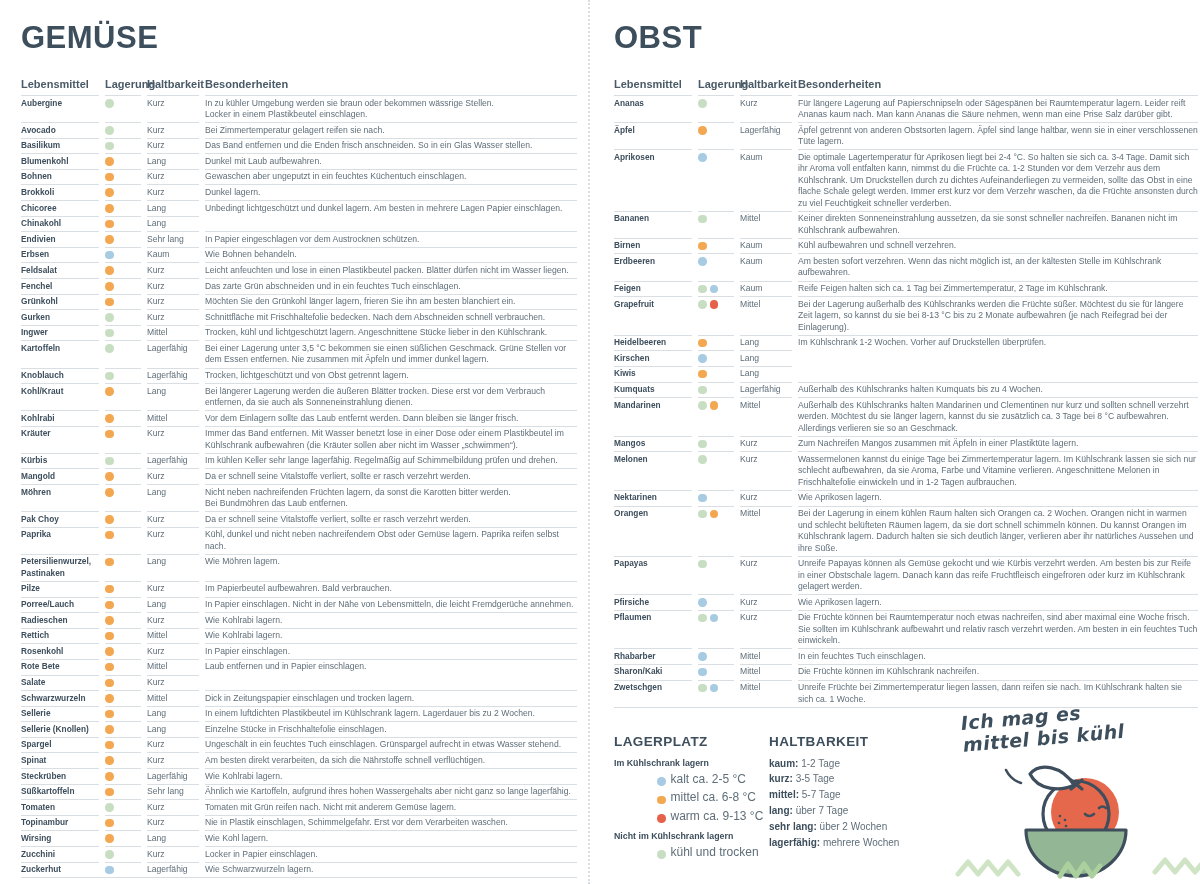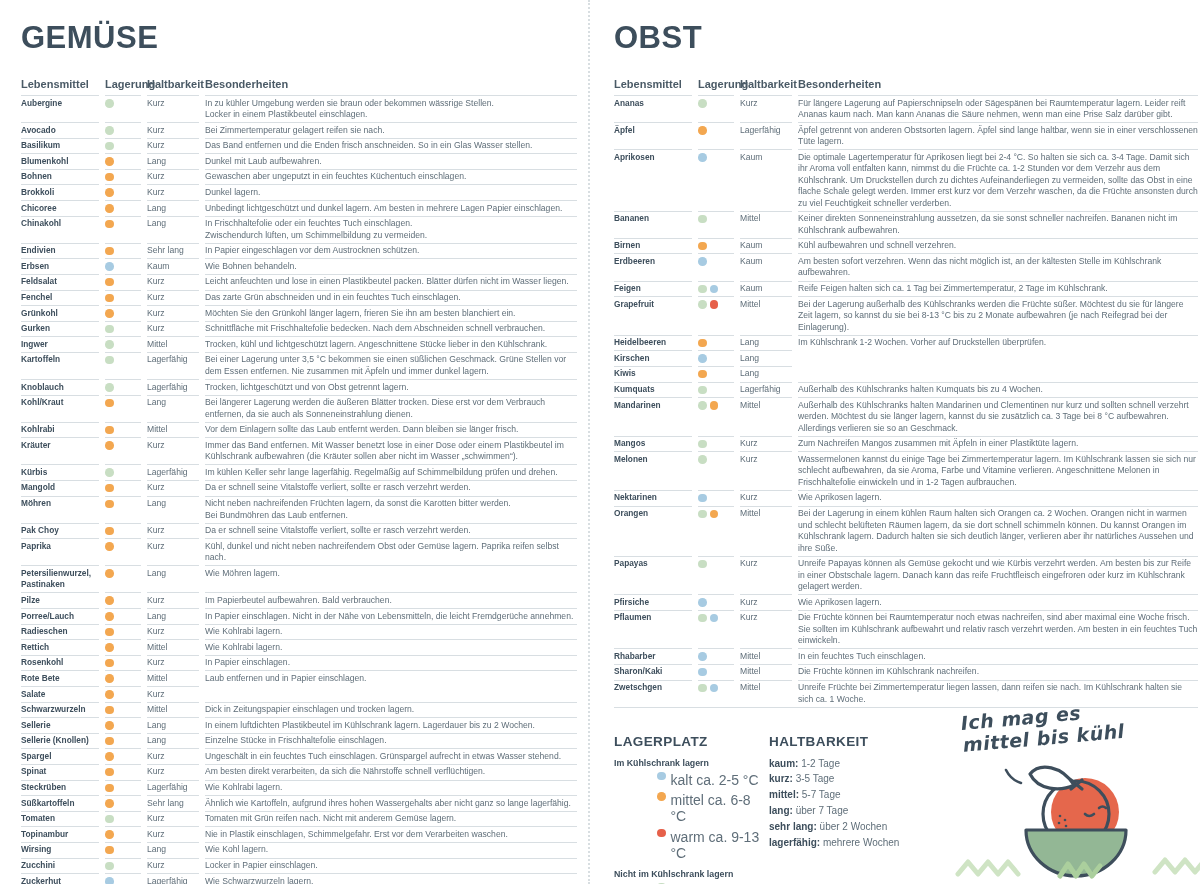--- a/index.html
+++ b/index.html
@@ -53,21 +53,21 @@
   .legend-row{
     display:flex;margin-top:26px;align-items:flex-start;
   }
   .legend-block{width:155px;flex:0 0 auto;}
   .legend-title{
     font-size:13.5px;font-weight:bold;color:var(--accent);
     letter-spacing:.4px;margin-bottom:9px;
   }
   .legend-group{margin-bottom:8px;}
   .legend-heading{font-size:8.8px;font-weight:bold;color:var(--accent);margin-bottom:4px;}
-  .legend-item{display:flex;align-items:flex-start;gap:5px;font-size:14px;margin-bottom:4.5px;color:var(--body);padding-left:43px;}
+  .legend-item{display:flex;align-items:flex-end;gap:5px;font-size:12px;margin-bottom:4.5px;color:var(--body);padding-left:43px;}
   .halt-item{font-size:10px;margin-bottom:4.8px;color:var(--body);}
   .halt-item b{color:var(--accent);}
   
   .illu{
     position:relative;flex:1 1 auto;margin-top:-32px;margin-left:28px;height:230px;
   }
   .handwriting{
     font-family:"DejaVu Sans",sans-serif;
     font-style:italic;font-weight:bold;
     font-size:19px;line-height:22px;color:var(--accent);
@@ -149,22 +149,20 @@
           </div>
           <div class="cell halt">Lang</div>
           <div class="cell notes">Unbedingt lichtgeschützt und dunkel lagern. Am besten in mehrere Lagen Papier einschlagen.</div>
         </div>
         <div class="trow">
           <div class="cell name">Chinakohl</div>
           <div class="cell dots">
             <span class="dot" style="background: rgb(243, 167, 80);"></span>
           </div>
           <div class="cell halt">Lang</div>
-          <div class="cell notes">In Frischhaltefolie oder ein feuchtes Tuch einschlagen.
-Zwischendurch lüften, um Schimmelbildung zu vermeiden.</div>
         </div>
         <div class="trow">
           <div class="cell name">Endivien</div>
           <div class="cell dots">
             <span class="dot" style="background: rgb(243, 167, 80);"></span>
           </div>
           <div class="cell halt">Sehr lang</div>
           <div class="cell notes">In Papier eingeschlagen vor dem Austrocknen schützen.</div>
         </div>
         <div class="trow">

